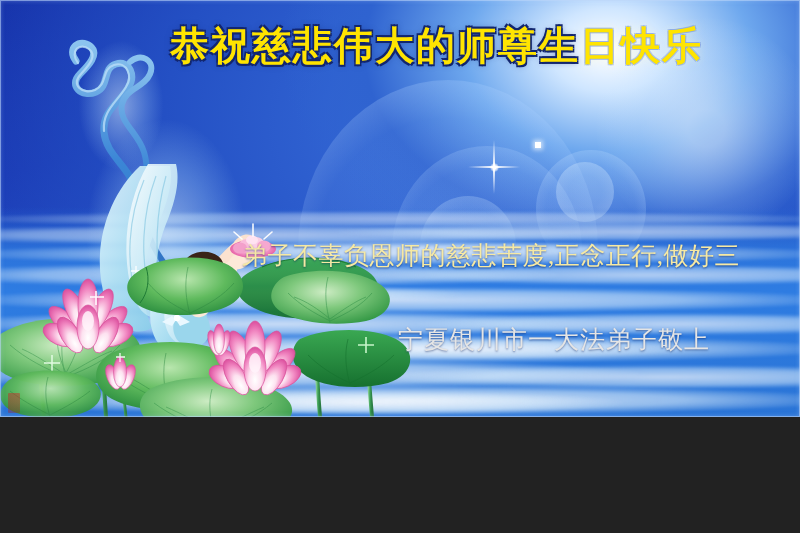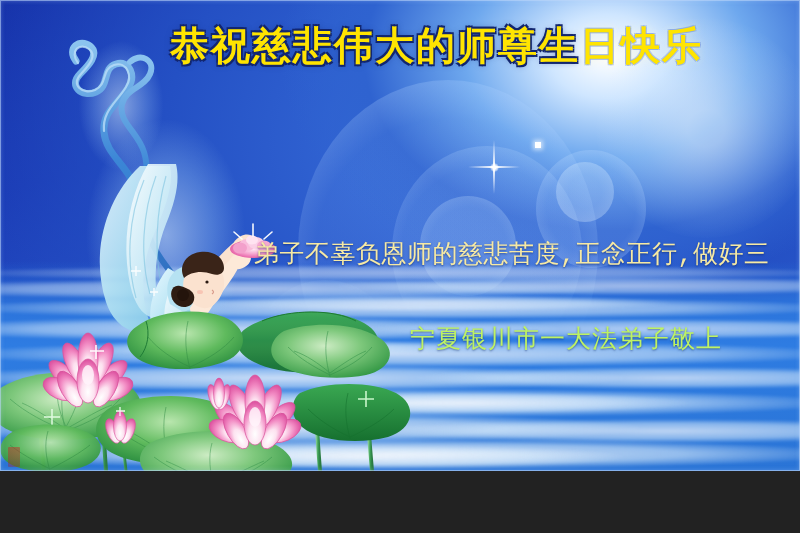--- a/index.html
+++ b/index.html
@@ -1,21 +1,21 @@
 <!DOCTYPE html>
 <html><head>
 <meta charset="utf-8">
 <title>Greeting Card</title>
 <style>
   html,body{margin:0;padding:0;background:#222;}
   *{box-sizing:border-box;}
 
   .card{
     position:relative;
-    width:800px;height:471px;
+    width:800px;height:417px;
     overflow:hidden;
     font-family:"Liberation Serif","DejaVu Serif",serif;
     background:#1431a6;
     user-select:none;
   }
 
   
   .sky{position:absolute;inset:0;
     background:
       radial-gradient(ellipse 420px 300px at 76% 12%, #ffffff 0%, #cfe6ff 14%, #6ea8ee 34%, #2f63d0 58%, rgba(30,70,190,0) 78%),
@@ -60,27 +60,27 @@
       -1.6px -1.6px 0 #12266f, 1.6px -1.6px 0 #12266f,
       -1.6px  1.6px 0 #12266f, 1.6px  1.6px 0 #12266f,
        0 0 6px rgba(18,38,111,.55);}
   .headline .bright{
     text-shadow:
       -1px -1px 0 rgba(120,150,220,.45), 1px -1px 0 rgba(120,150,220,.45),
       -1px  1px 0 rgba(120,150,220,.45), 1px  1px 0 rgba(120,150,220,.45),
        0 0 10px rgba(255,250,200,.55);}
 
   
-  .bodytext{position:absolute;left:254px;top:235px;width:520px;
-    font-family:Liberation Mono, monospace;
+  .bodytext{position:absolute;left:242px;top:235px;width:520px;
+    font-family:Liberation Serif, serif;
     font-size:25px;line-height:42px;color:#f6e9a4;letter-spacing:.5px;
     text-shadow:0 1px 2px rgba(10,30,90,.55);}
-  .signature{position:absolute;left:410px;top:322px;
-    font-family:Liberation Serif, serif;
-    font-size:25px;line-height:34px;color:#bef264;letter-spacing:1px;
+  .signature{position:absolute;left:398px;top:322px;
+    font-family:Liberation Sans, sans-serif;
+    font-size:25px;line-height:34px;color:#e5e5e5;letter-spacing:1px;
     text-shadow:0 1px 2px rgba(10,30,90,.5);white-space:nowrap;}
 
   
   .art{position:absolute;inset:0;pointer-events:none;}
   .art svg{position:absolute;}
 
   .seal{position:absolute;left:8px;bottom:4px;width:12px;height:20px;
     background:linear-gradient(180deg,rgba(200,40,40,.75),rgba(170,30,30,.55));
     opacity:.65;border-radius:1px;}
 

